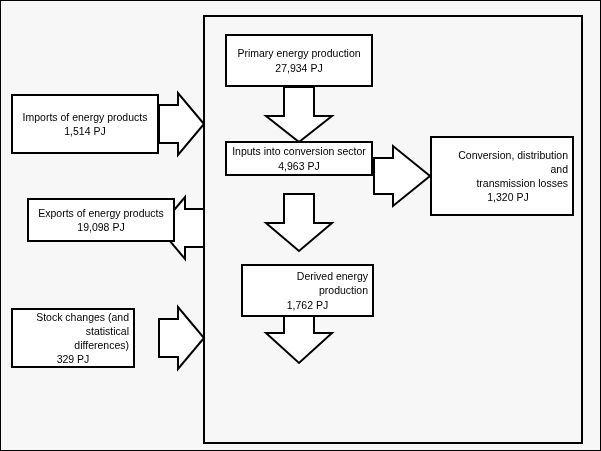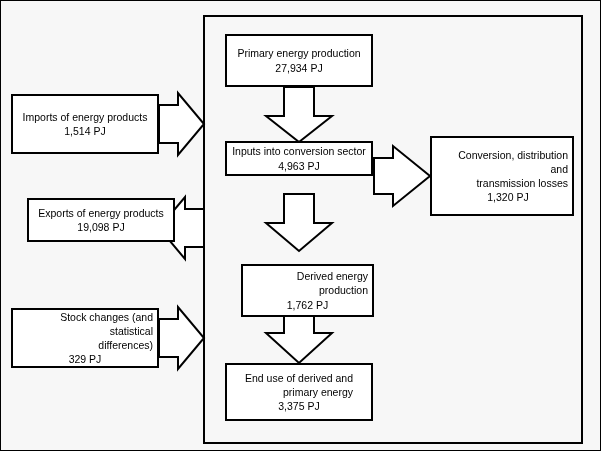--- a/index.html
+++ b/index.html
@@ -93,37 +93,32 @@
   <div class="node" style="left:224px; top:140px; width:148px; height:35px;">
     <span class="label">Inputs into conversion sector</span>
     <span class="value">4,963 PJ</span>
   </div>
 
   <div class="node" style="left:240px; top:255px; width:133px; height:53px;margin-top:8px;">
     <span class="label">Derived energy production</span>
     <span class="value">1,762 PJ</span>
   </div>
 
-  <div class="node" style="left:224px; top:362px; width:148px; height:58px;">
-    <span class="label">End use of derived and
-primary energy</span>
-    <span class="value">3,375 PJ</span>
-  </div>
 
   <div class="node" style="left:10px; top:93px; width:148px; height:60px;">
     <span class="label">Imports of energy products</span>
     <span class="value">1,514 PJ</span>
   </div>
 
   <div class="node" style="left:26px; top:197px; width:148px; height:44px;">
     <span class="label">Exports of energy products</span>
     <span class="value">19,098 PJ</span>
   </div>
 
-  <div class="node" style="left:10px; top:307px; width:148px; height:60px;">
+  <div class="node" style="left:10px; top:307px; width:124px; height:60px;">
     <span class="label">Stock changes (and statistical
 differences)</span>
     <span class="value">329 PJ</span>
   </div>
 
   <div class="node" style="left:429px; top:135px; width:144px; height:80px;padding-left:16px;">
     <span class="label">Conversion, distribution and
 transmission losses</span>
     <span class="value">1,320 PJ</span>
   </div>

